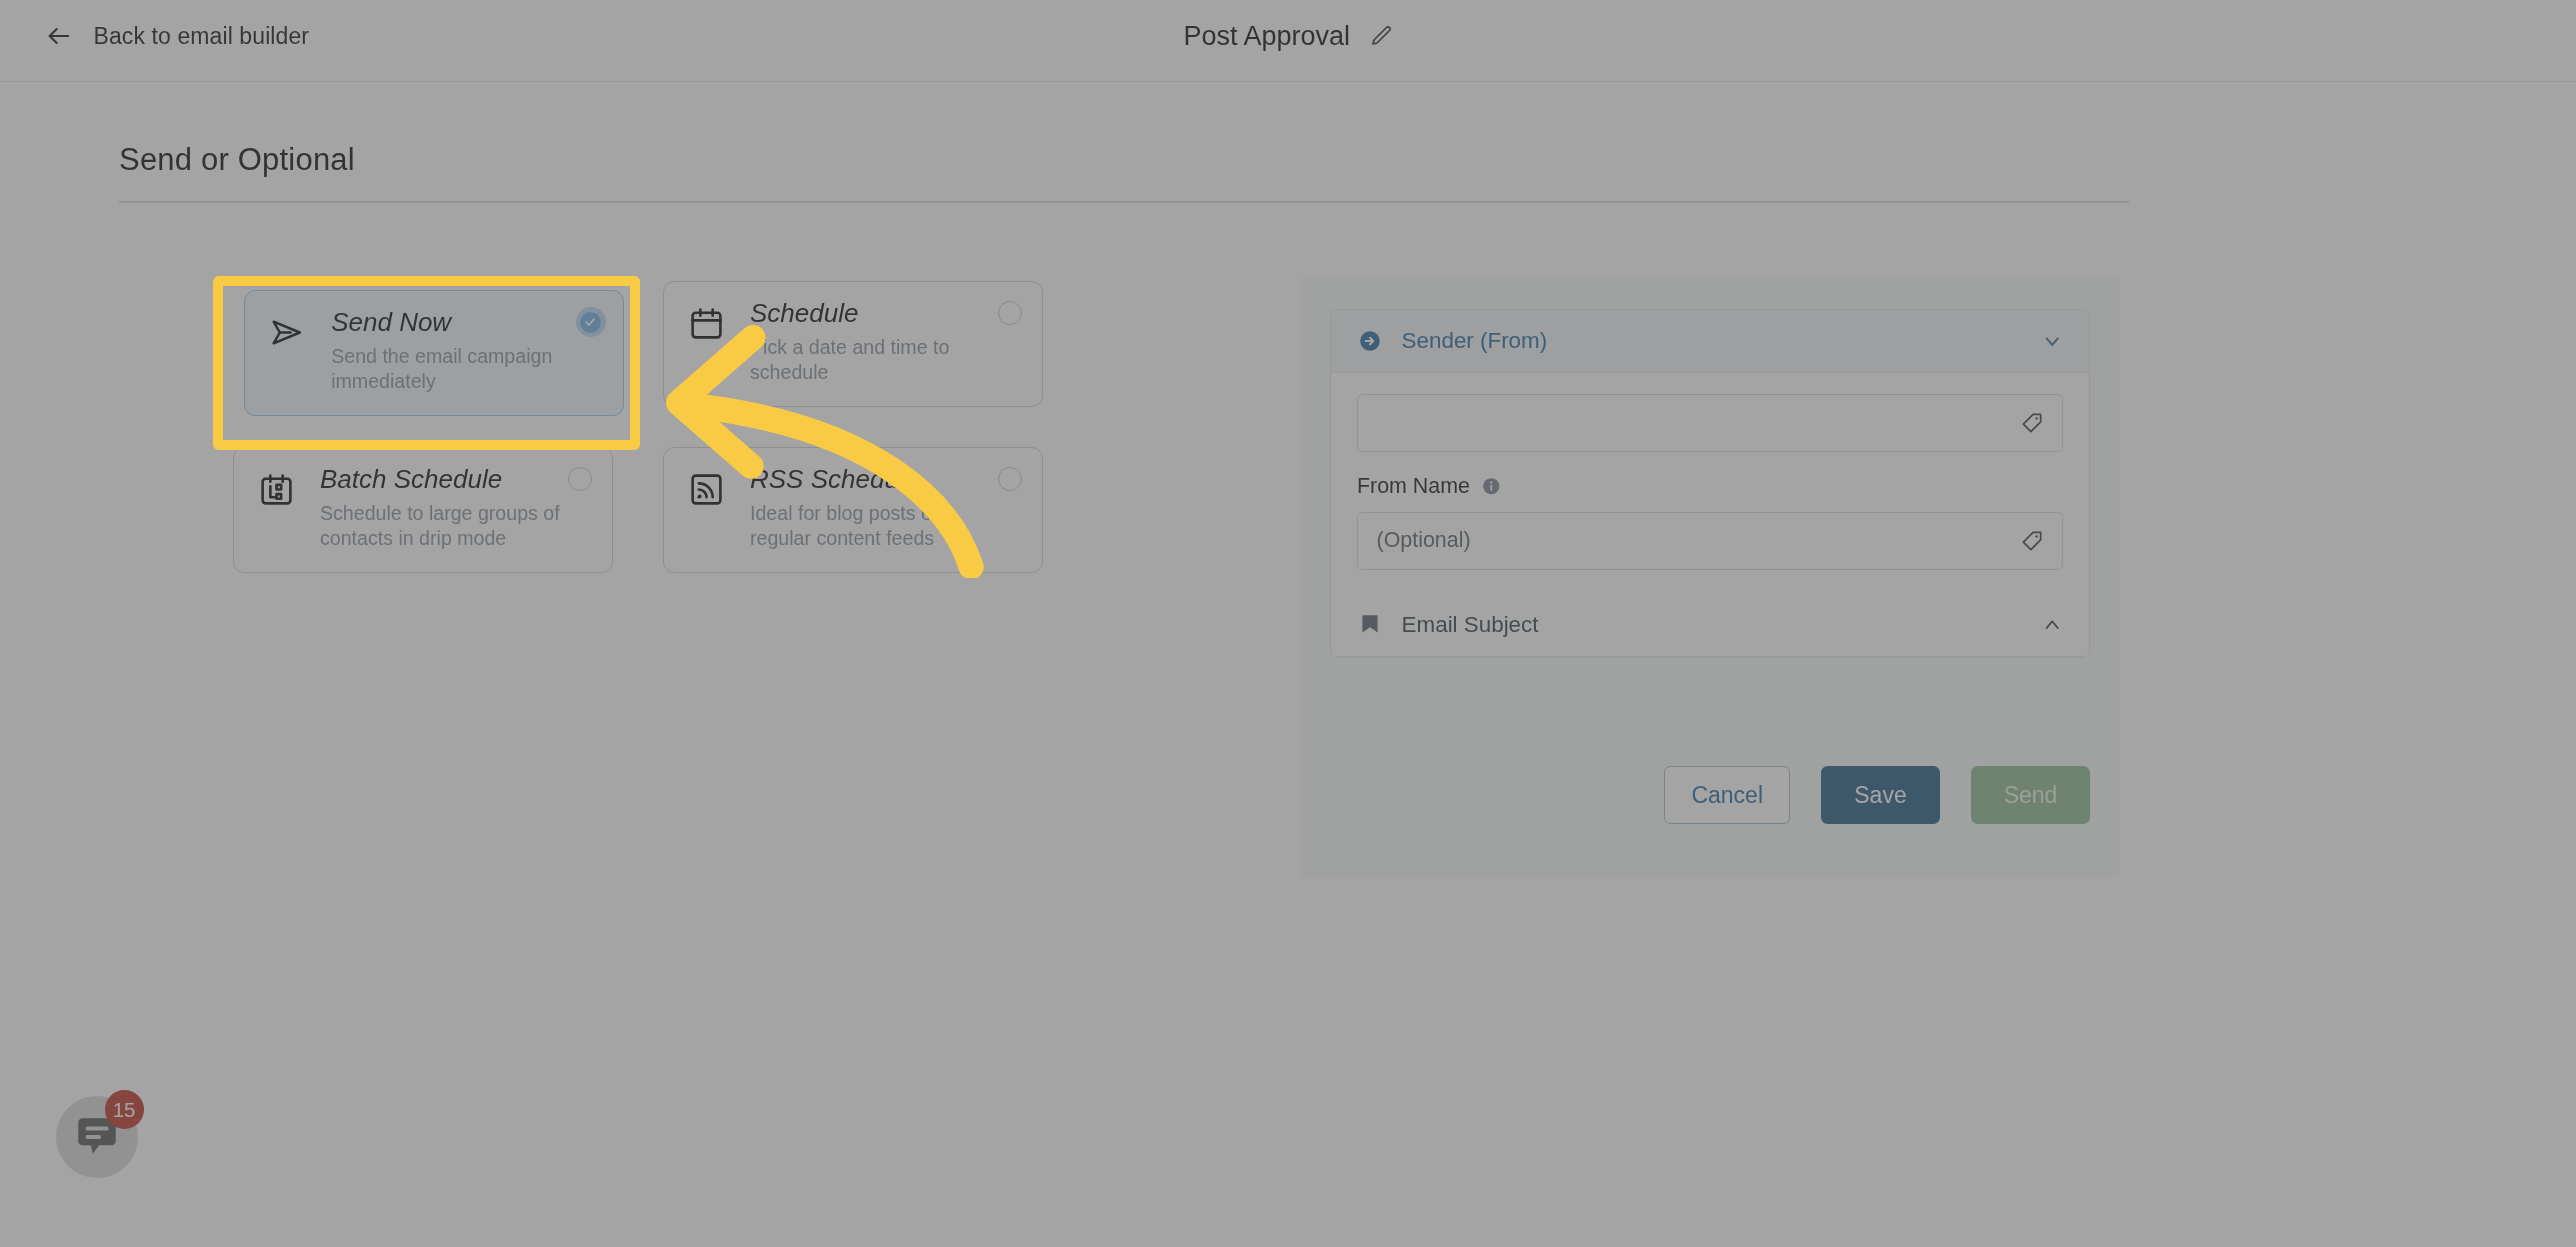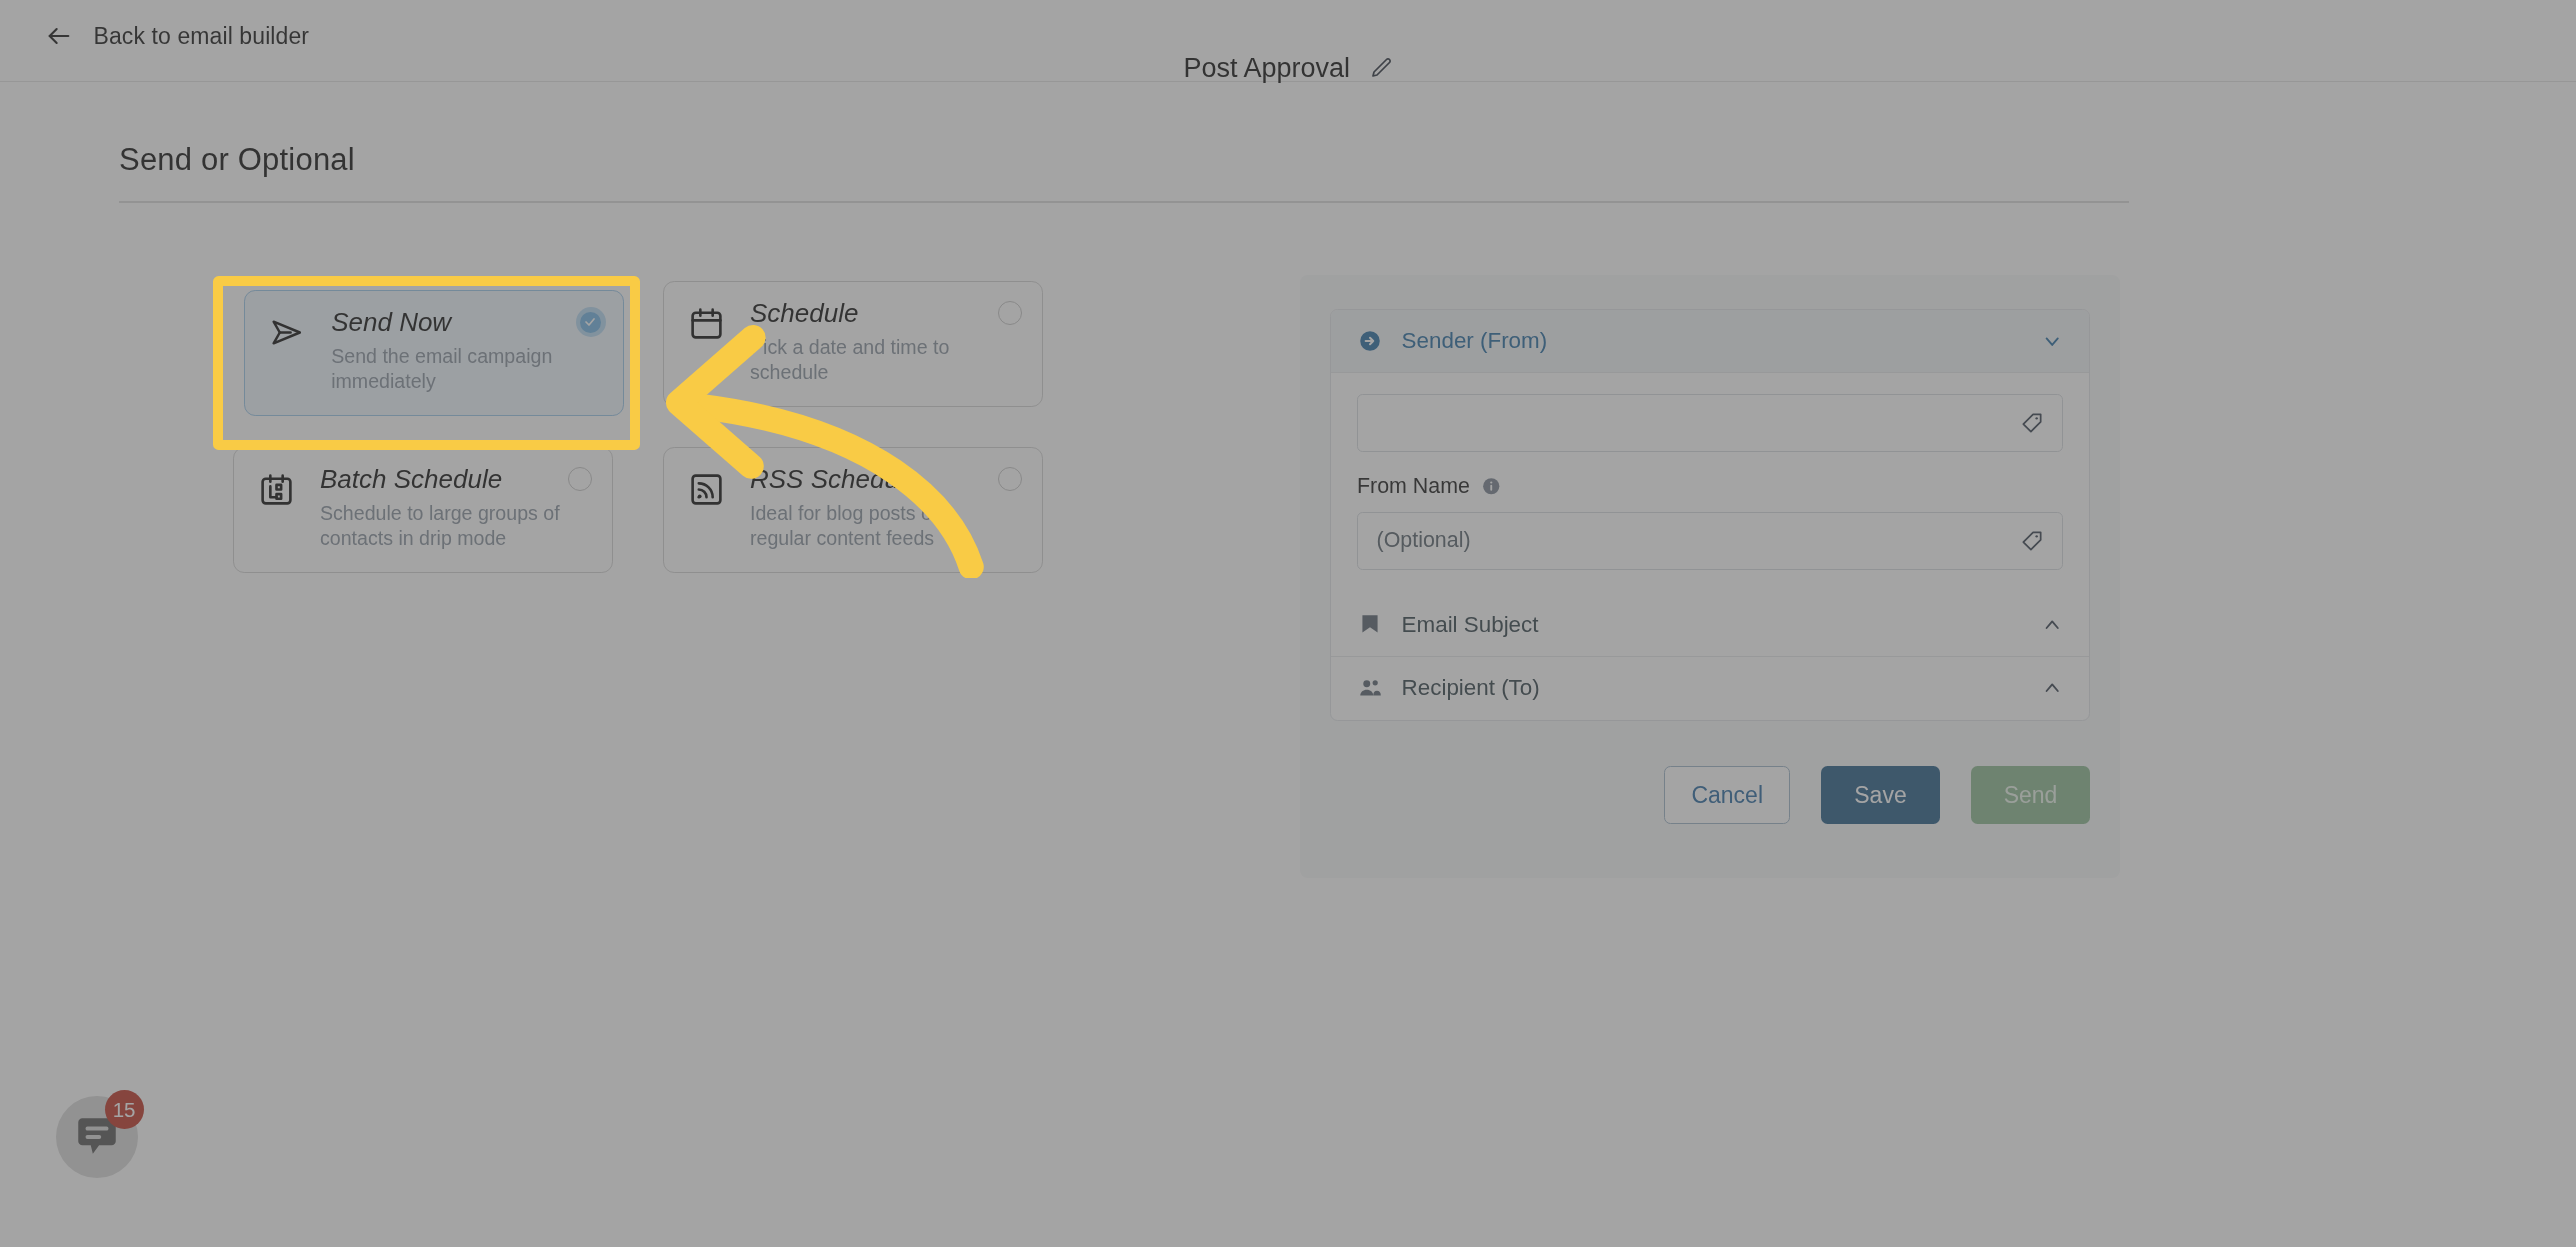--- a/index.html
+++ b/index.html
@@ -24,21 +24,21 @@
   }
   .back-btn {
     position: absolute; left: 45px; top: 22.4px;
     display: flex; align-items: center; gap: 20.5px;
     cursor: pointer;
   }
   .back-arrow { width: 28px; height: 28px; display: block; }
   .back-label { font-size: 23px; color: #1b1b1b; letter-spacing: 0.1px; }
   .topbar-title-wrap {
     position: absolute; left: 0; top: 20.5px; width: 2576px;
-    display: flex; align-items: center; justify-content: center; gap: 18.6px; margin-top: 32px;
+    display: flex; align-items: center; justify-content: center; gap: 18.6px;
   }
   .topbar-title { font-size: 27px; color: #141414; }
   .pencil-icon { width: 24px; height: 24px; display: block; cursor: pointer; }
 
   
   .page {
     position: absolute; left: 0; top: 83px; width: 2576px; height: 1164px;
     background: #ffffff;
   }
   .section-title {
@@ -364,36 +364,20 @@
               </svg>
           </span>
           <span class="acc-title">Email Subject</span>
           <span class="chev">
             <svg viewBox="0 0 24 24" fill="none" stroke="#3b4654" stroke-width="2" stroke-linecap="round" stroke-linejoin="round">
               <polyline points="6,15 12,8 18,15"></polyline>
             </svg>
           </span>
         </div>
 
-        <div class="acc-head" style="border-bottom:none;">
-          <span class="acc-ic">
-            <svg viewBox="0 0 24 24" fill="#5d6874">
-              <circle cx="9" cy="8" r="3.2"></circle>
-                <path d="M3 19c0-3.3 2.7-5.4 6-5.4s6 2.1 6 5.4z"></path>
-              <circle cx="16.8" cy="7.2" r="2.4"></circle>
-                <path d="M15 19c0-2.6 1.2-4.4 3.4-4.4S22 16.4 22 19z"></path>
-            </svg>
-          </span>
-          <span class="acc-title">Recipient (To)</span>
-          <span class="chev">
-            <svg viewBox="0 0 24 24" fill="none" stroke="#3b4654" stroke-width="2" stroke-linecap="round" stroke-linejoin="round">
-              <polyline points="6,15 12,8 18,15"></polyline>
-            </svg>
-          </span>
-        </div>
       </div>
 
       <div class="panel-actions">
         <div class="btn btn-cancel">Cancel</div>
         <div class="btn btn-save">Save</div>
         <div class="btn btn-send">Send</div>
       </div>
     </div>
 
     <div class="chat-widget">

